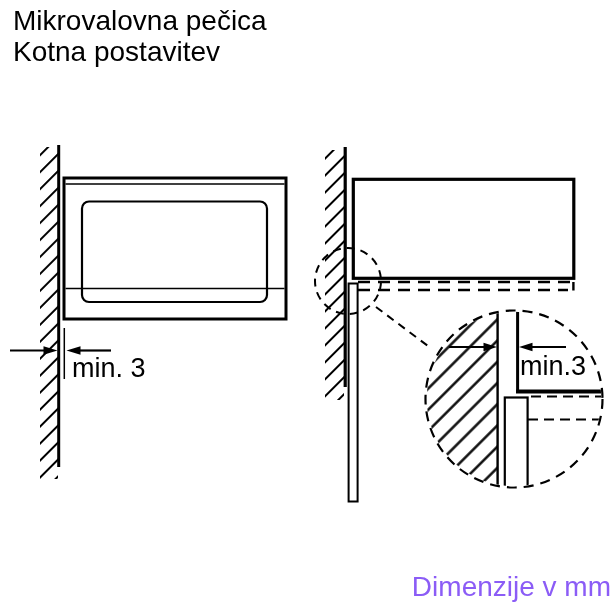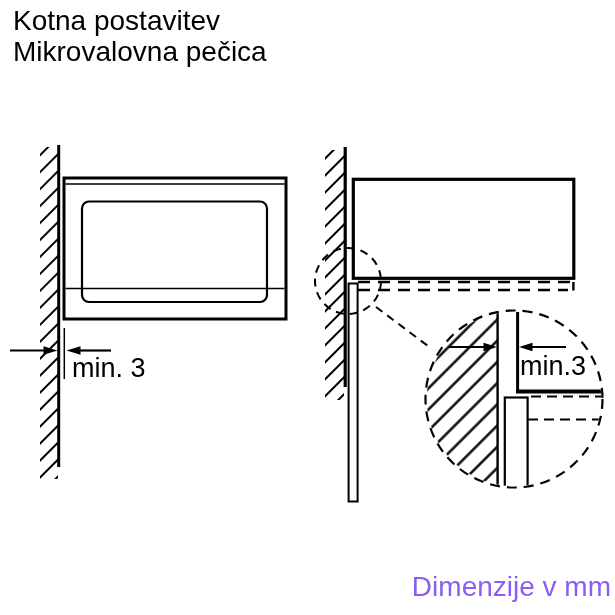--- a/index.html
+++ b/index.html
@@ -28,22 +28,22 @@
     font-size:27px;
     fill:#000000;
   }
 </style>
 </head>
 <body>
 
 <div class="page">
 
   <div class="title">
+    <div>Mikrovalovna pečica</div>
     <div>Kotna postavitev</div>
-    <div>Mikrovalovna pečica</div>
   </div>
 
   <svg width="615" height="615" viewBox="0 0 615 615">
     <defs>
       <pattern id="hatchS" patternUnits="userSpaceOnUse" width="12" height="12" patternTransform="rotate(-45)">
         <line x1="0" y1="6" x2="12" y2="6" stroke="#000000" stroke-width="2"></line>
       </pattern>
       <pattern id="hatchL" patternUnits="userSpaceOnUse" width="15" height="15" patternTransform="rotate(-45)">
         <line x1="0" y1="7.5" x2="15" y2="7.5" stroke="#000000" stroke-width="2.4"></line>
       </pattern>

